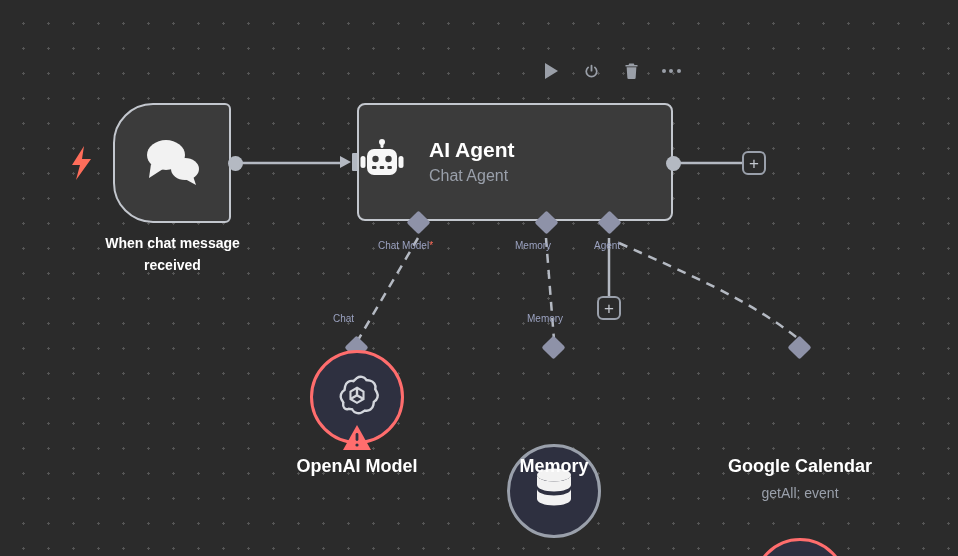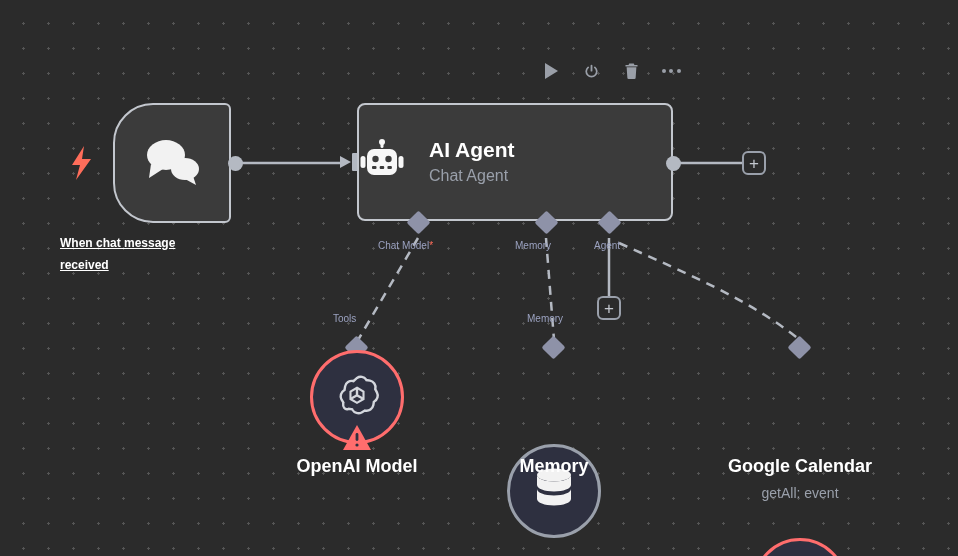--- a/index.html
+++ b/index.html
@@ -34,21 +34,21 @@
     border: 2px solid #c3c7ce;
     border-radius: 40px 6px 6px 40px;
     box-sizing: border-box;
     display:flex; align-items:center; justify-content:center;
     cursor: pointer;
   }
   #trigger-node svg { fill: #f2f2f2; }
   #bolt { left: 70px; top: 146px; width: 24px; height: 34px; }
   #trigger-label {
     left: 60px; top: 232px; width: 225px;
-    text-align:left; color:#fff; font-size: 12px; font-weight: bold; line-height: 22px; text-decoration: underline;
+    text-align:center; color:#fff; font-size: 14px; font-weight: bold; line-height: 22px;
   }
 
   
   #agent-node {
     left: 357px; top: 103px; width: 316px; height: 118px;
     background: #3b3b3b;
     border: 2px solid #c3c7ce;
     border-radius: 8px;
     box-sizing: border-box;
     display:flex; align-items:center; 
@@ -195,21 +195,21 @@
   <div class="abs diamond" style="left:601px; top:214px;"></div>
 
   <div class="abs port-label" style="left:378px; top:240px;">
     <span>Chat Model</span><span class="req">*</span>
   </div>
   <div class="abs port-label" style="left:515px; top:240px;">Memory</div>
   <div class="abs port-label" style="left:594px; top:240px;">Agent</div>
 
   <div class="abs plus-btn" style="left:597px; top:296px;">+</div>
 
-  <div class="abs port-label" style="left:333px; top:313px;">Tools</div>
+  <div class="abs port-label" style="left:333px; top:313px;">Chat</div>
   <div class="abs diamond" style="left:348px; top:339px;"></div>
   <div class="abs subnode ring-red" style="left:310px; top:350px;">
     <span>
       <svg width="46" height="46" viewBox="0 0 24 24" fill="none" stroke="#d4d7dd" stroke-width="1.25">
         <path d="M12 3.1c1.6-1.1 3.7-.7 4.8.9l.1.2 1.9.3c1.9.4 3.1 2.2 2.8 4.1l-.1.3.9 1.7c.9 1.7.3 3.8-1.4 4.8l-.2.1-.3 1.9c-.4 1.9-2.2 3.1-4.1 2.8l-.3-.1-1.7 1c-1.7.9-3.8.3-4.8-1.4l-.1-.2-1.9-.3C5.7 20 4.5 18.2 4.8 16.3l.1-.3-1-1.7c-.9-1.7-.3-3.8 1.4-4.8l.2-.1.3-1.9C6.2 5.6 8 4.4 9.9 4.7l.3.1 1.8-1.7z"></path>
         <path d="M12 8.2l3.4 2v3.9L12 16.1l-3.4-2v-3.9z" stroke-width="1.1"></path>
         <path d="M12 8.2v3.9l3.4 2M12 12.1l-3.4 2"></path>
       </svg>
     </span>
     <span class="warn-badge">

